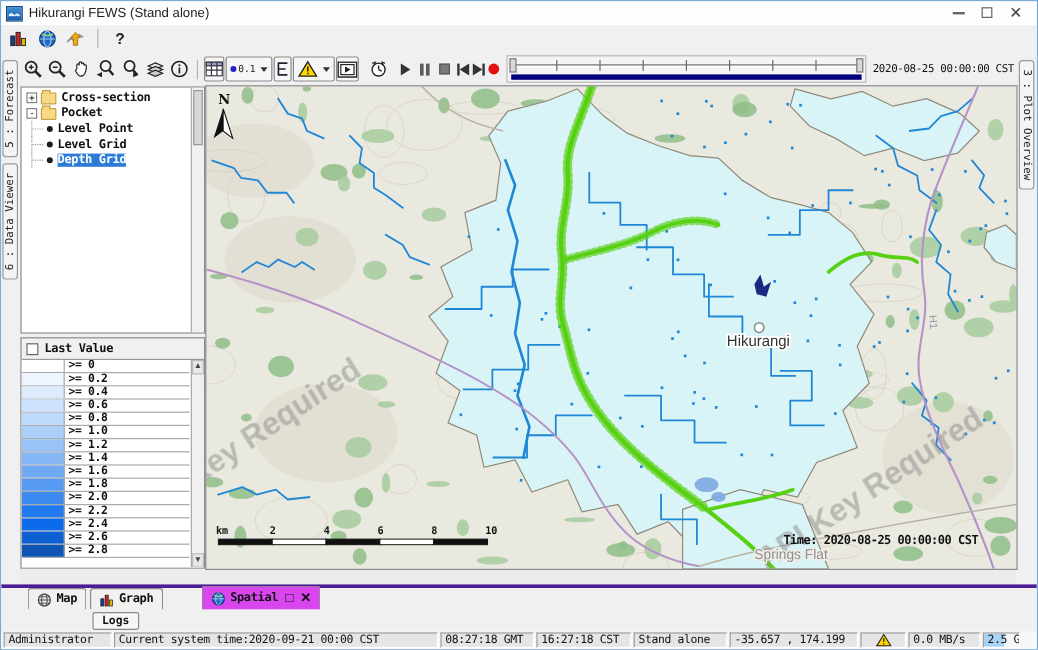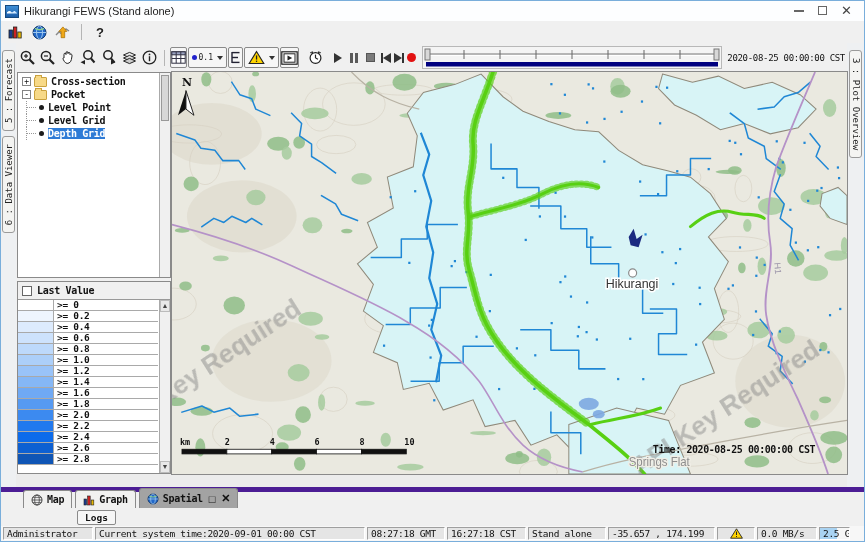--- a/index.html
+++ b/index.html
@@ -89,26 +89,26 @@
           padding:0 0 0 3px;line-height:10px;color:#111;}
   .lscroll{position:absolute;right:0;top:0;bottom:0;width:11px;background:#f0f0f0;border-left:1px solid #aaa;
            display:flex;flex-direction:column;justify-content:space-between;align-items:center;}
   .lscroll .arr{font-size:7px;color:#444;line-height:10px;width:100%;text-align:center;border:1px solid #bbb;background:#e8e8e8;}
 
   .mapwrap{flex:1 1 auto;position:relative;outline:1px solid #8a8a8a;background:#eae9e0;min-width:0;}
   .mapwrap svg{display:block;width:100%;height:100%;}
   .bottomstrip{height:13px;background:#ececec;flex:0 0 auto;}
 
   
-  .bottomtabs{height:21px;background:#f0f0f0;border-top:5px solid #4c1d95;display:flex;align-items:flex-end;
+  .bottomtabs{height:21px;background:#f0f0f0;border-top:3px solid #4c1d95;display:flex;align-items:flex-end;
               padding-left:22px;gap:3px;flex:0 0 auto;}
   .btab{border:1px solid #8a8a8a;border-bottom:none;border-radius:3px 3px 0 0;background:#f1f1f0;height:18px;
         display:flex;align-items:center;gap:4px;padding:0 7px;font-family:"DejaVu Sans Mono",monospace;
         font-size:10px;font-weight:bold;letter-spacing:-0.3px;}
-  .btab.active{background:#a3a3a3;height:20px;}
+  .btab.active{background:#d946ef;height:20px;margin-left:29px;}
   .btab .ctl{font-size:11px;font-weight:bold;color:#111;margin-left:2px;font-family:"Liberation Sans",sans-serif;}
 
   .logsrow{height:18px;background:#f0f0f0;display:flex;align-items:center;flex:0 0 auto;}
   .logsbtn{margin-left:76px;border:1px solid #8a8a8a;border-radius:2px;background:#f6f6f6;height:15px;
            display:flex;align-items:center;padding:0 7px;font-family:"DejaVu Sans Mono",monospace;font-size:9.5px;font-weight:bold;}
 
   
   .statusbar{height:15px;background:#f7f7f7;display:flex;align-items:stretch;padding:1px 2px;gap:2px;flex:0 0 auto;}
   .seg{border:1px solid;border-color:#9f9f9f #ffffff #ffffff #9f9f9f;background:#e5e5e5;
        font-family:"DejaVu Sans Mono",monospace;font-size:9.5px;letter-spacing:-0.3px;color:#111;
@@ -789,21 +789,21 @@
         <span class="ctl">✕</span>
       </div>
     </div>
 
   <div class="logsrow">
     <div class="logsbtn">Logs</div>
   </div>
 
   <div class="statusbar" id="statusbar">
       <div class="seg" style="width: 90px;">Administrator</div>
-      <div class="seg" style="width: 270px;">Current system time:2020-09-01 00:00 CST</div>
+      <div class="seg" style="width: 270px;">Current system time:2020-09-21 00:00 CST</div>
       <div class="seg" style="width: 78px;">08:27:18 GMT</div>
       <div class="seg" style="width: 79px;">16:27:18 CST</div>
       <div class="seg" style="width: 78px;">Stand alone</div>
       <div class="seg" style="width: 107px;">-35.657 , 174.199</div>
       <div class="seg" style="width: 38px; justify-content: center;">
         <svg width="13" height="11" viewBox="0 0 13 11">
           <path d="M6.5,0.8 L12.4,10.2 L0.6,10.2 Z" fill="#ffd400" stroke="#222" stroke-width="0.9"></path>
           <rect x="6" y="3.6" width="1" height="3.4" fill="#222"></rect>
           <rect x="6" y="8" width="1" height="1" fill="#222"></rect>
         </svg>

